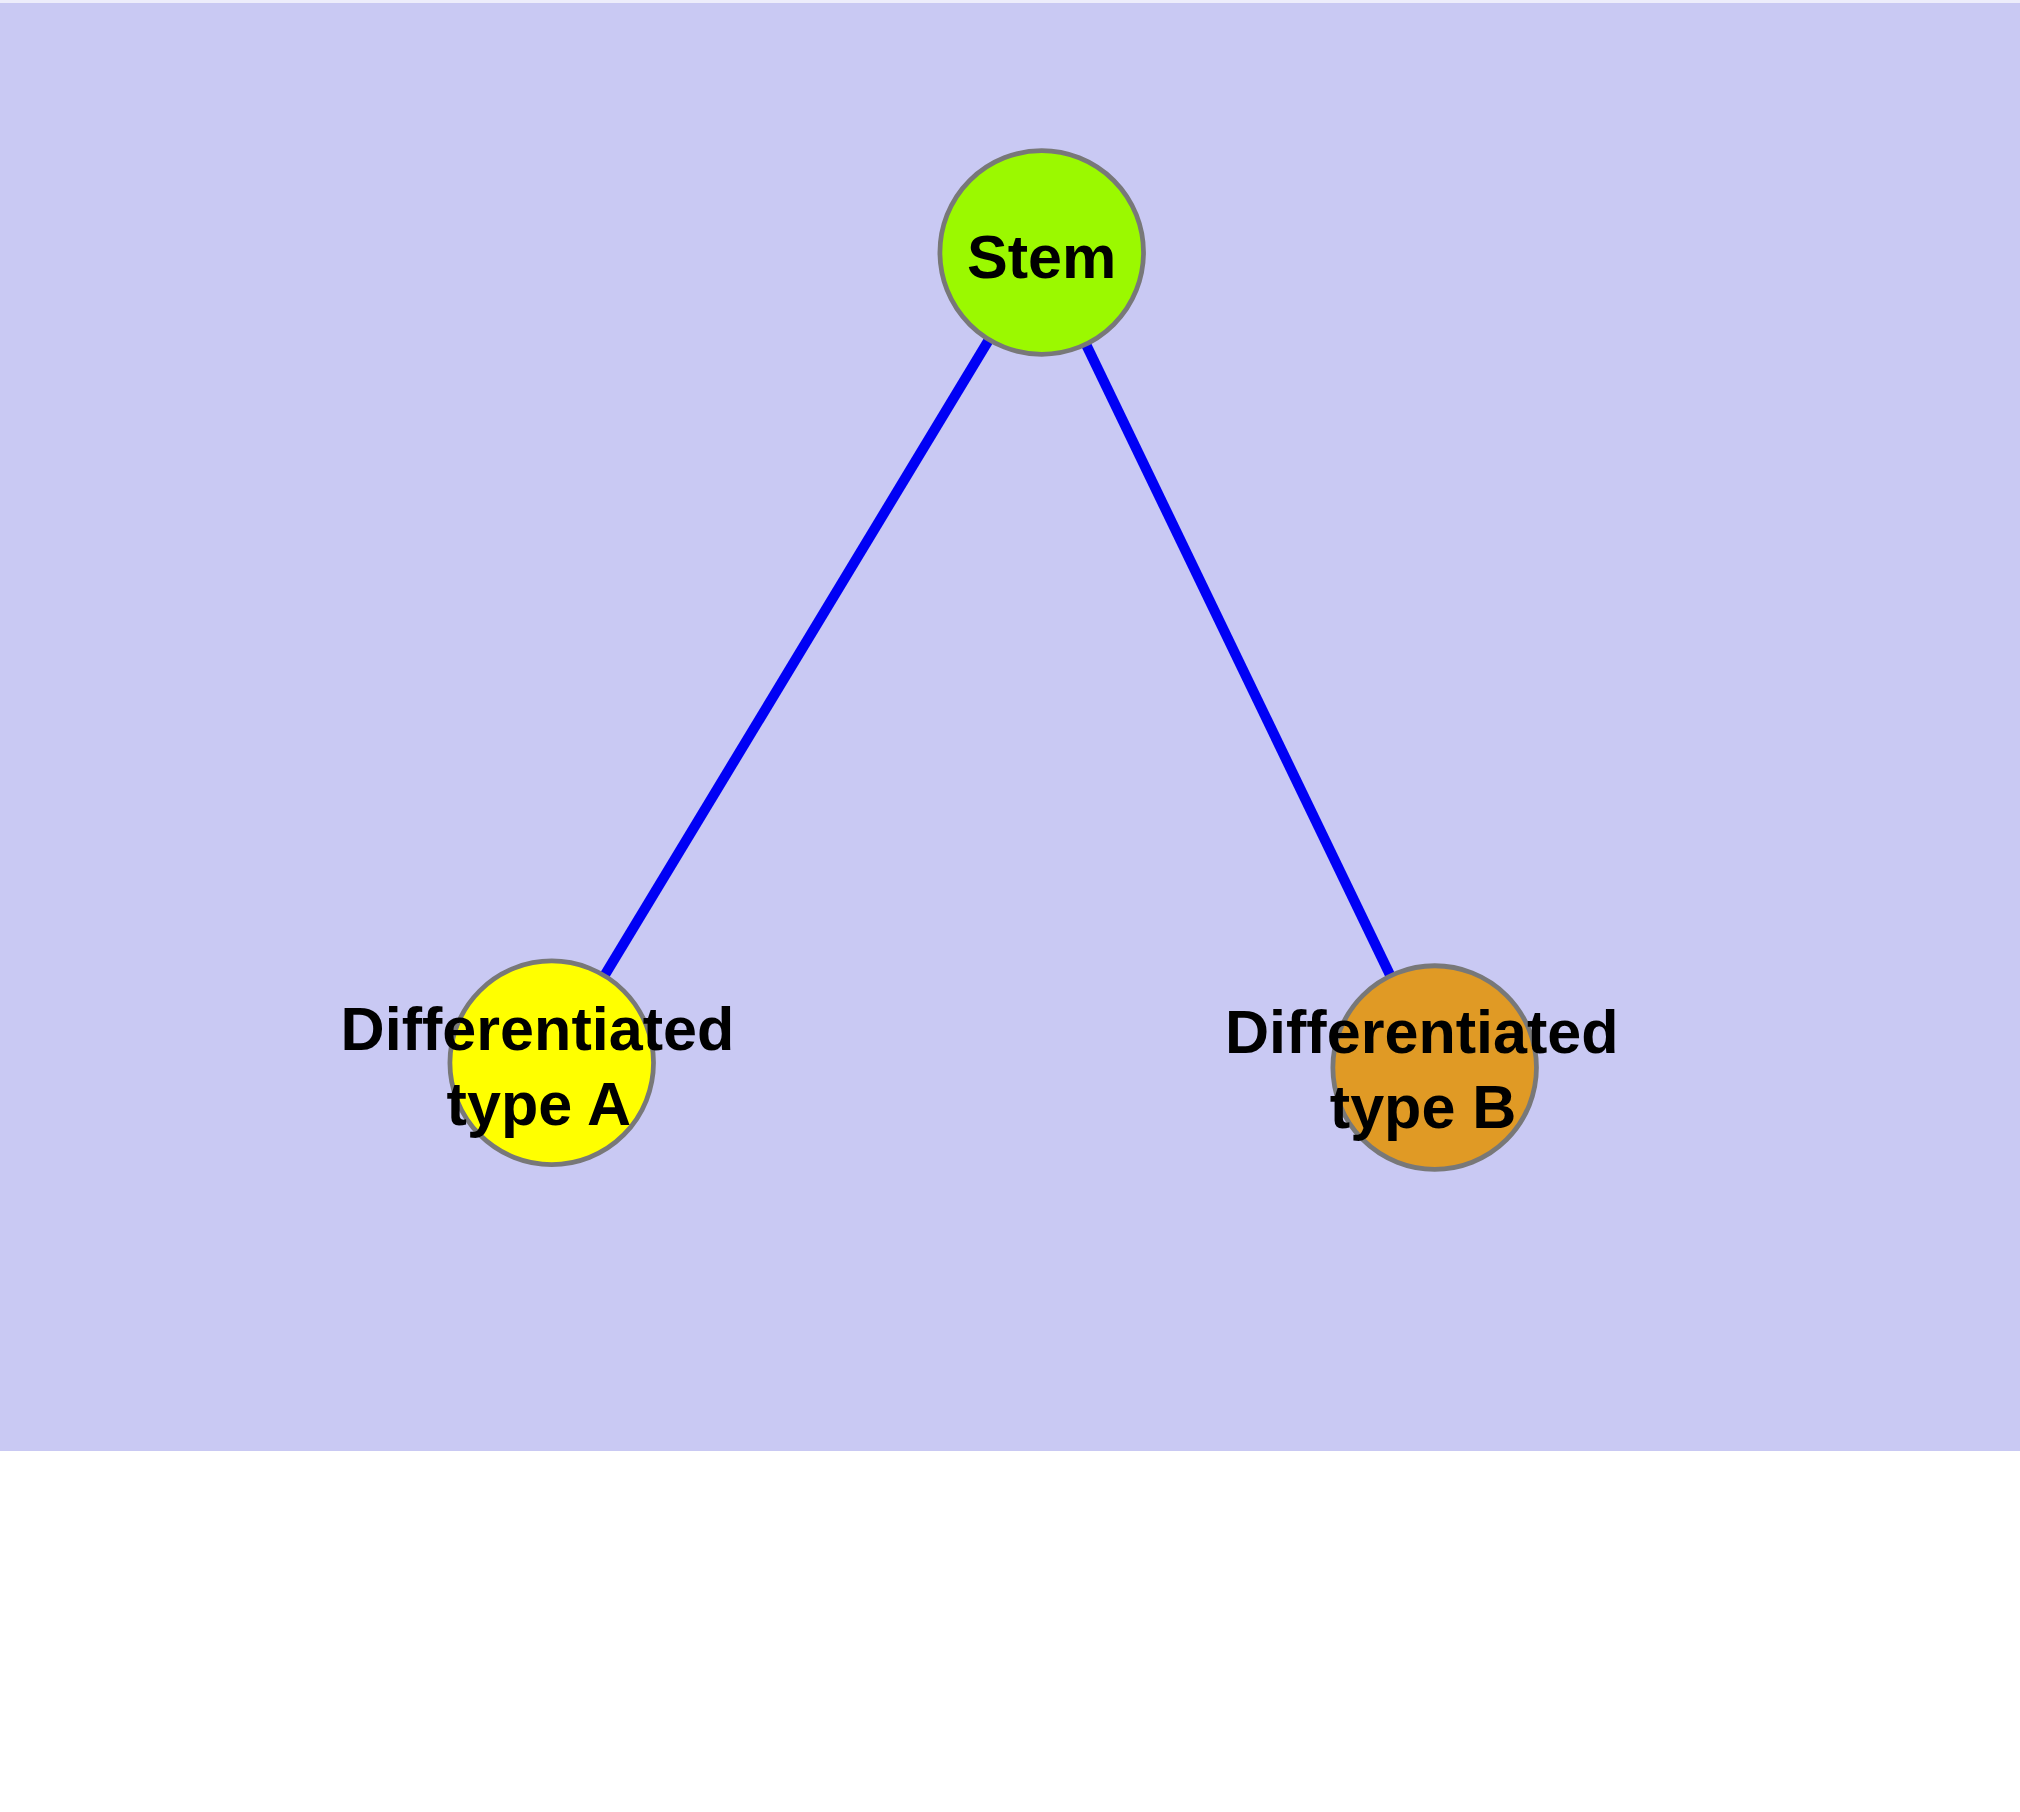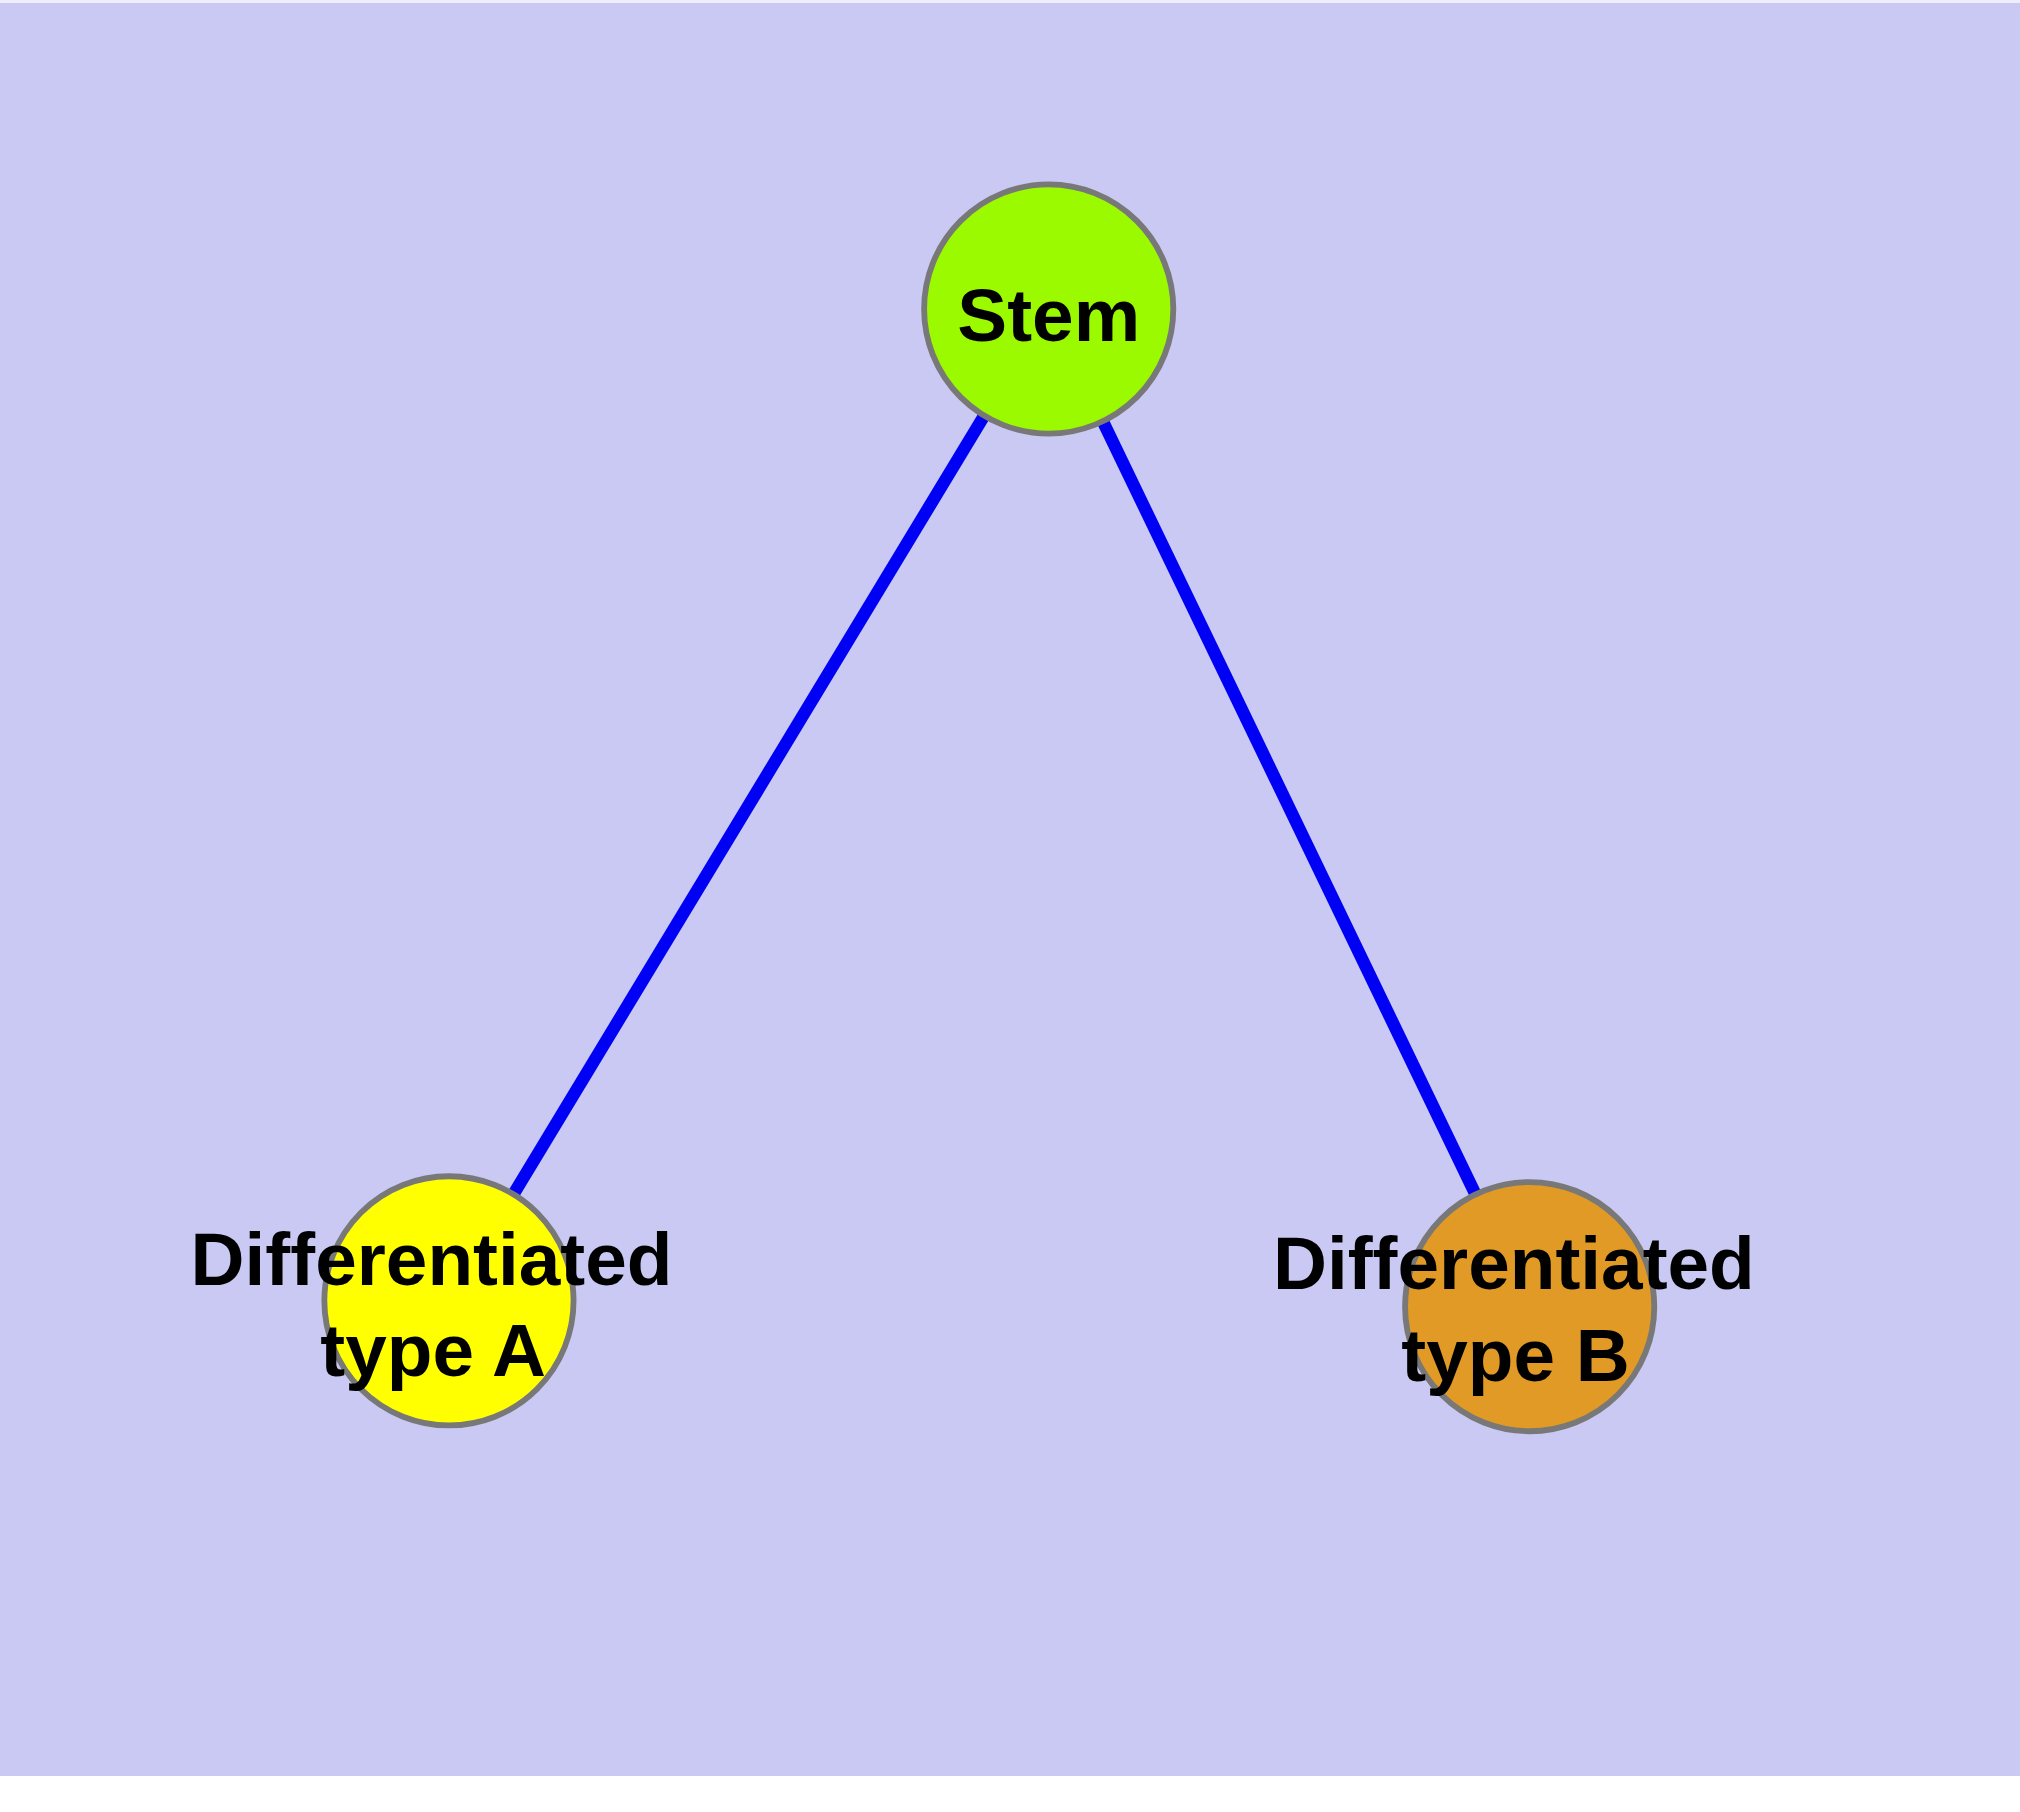--- a/index.html
+++ b/index.html
@@ -2,21 +2,21 @@
 <html style="font-size:13.6px"><head>
 <meta charset="utf-8">
 <style>
   html, body {
     margin: 0;
     padding: 0;
   }
   .figure-root {
     position: relative;
     width: 2021px;
-    height: 1776px;
+    height: 1451px;
     background: #C9C9F3;
     overflow: hidden;
     font-family: "Liberation Sans", sans-serif;
   }
   .top-edge-highlight {
     position: absolute;
     top: 0; left: 0;
     width: 100%;
     height: 2.5px;
     background: #EDEDFB;

